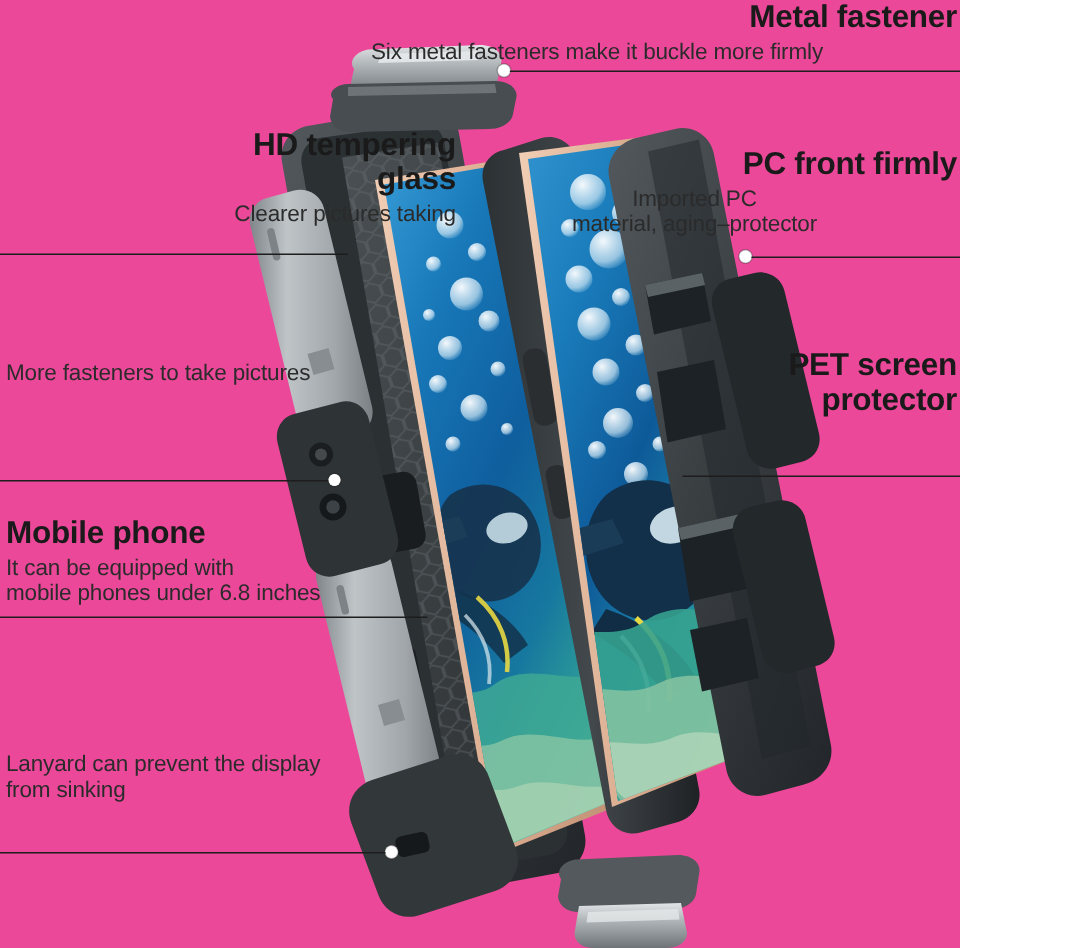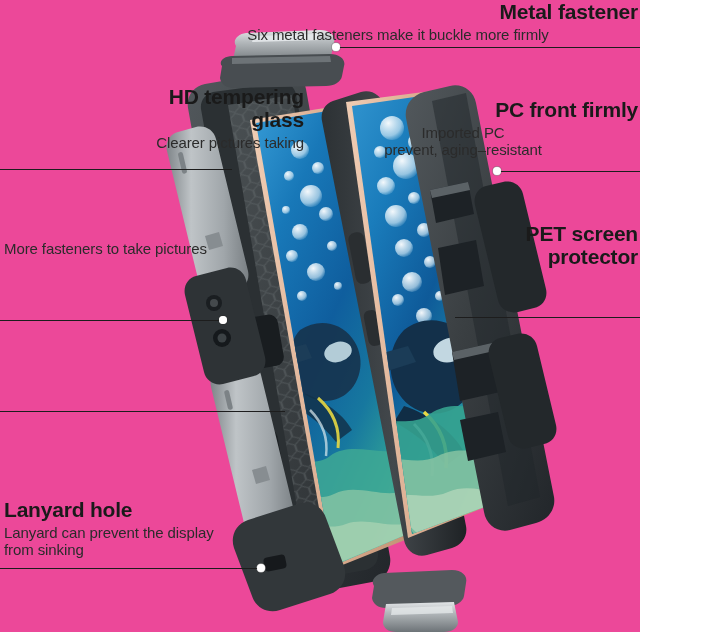--- a/index.html
+++ b/index.html
@@ -331,40 +331,42 @@
   <div class="leader-dot" style="left:257px; top:564px;"></div>
 
   <div class="callout right" style="right:2px; top:0px; width:480px;">
     <div class="title">Metal fastener</div>
     <div class="desc">Six metal fasteners make it buckle more firmly</div>
   </div>
 
   <div class="callout right" style="right:2px; top:98px; width:350px;">
     <div class="title">PC front firmly</div>
     <div class="desc">Imported PC
-prevent, aging–resistant</div>
-  </div>
-
-  <div class="callout right" style="right:2px; top:222px; width:300px;">
+material, aging–protector</div>
+  </div>
+
+  <div class="callout right" style="right:2px; top:232px; width:300px;">
     <div class="title">PET screen
 protector</div>
   </div>
 
   <div class="callout" style="left:4px; top:85px; width:300px;text-align:right;">
     <div class="title">HD tempering
 glass</div>
     <div class="desc">Clearer pictures taking</div>
   </div>
 
   <div class="callout" style="left:4px; top:237px; width:320px;">
     <div class="desc">More fasteners to take pictures</div>
   </div>
 
   <div class="callout" style="left:4px; top:344px; width:320px;">
+    <div class="title">Mobile phone</div>
+    <div class="desc">It can be equipped with
+mobile phones under 6.8 inches</div>
   </div>
 
   <div class="callout" style="left:4px; top:498px; width:320px;">
-    <div class="title">Lanyard hole</div>
     <div class="desc">Lanyard can prevent the display
 from sinking</div>
   </div>
 
 </div>
 
 </body></html>

